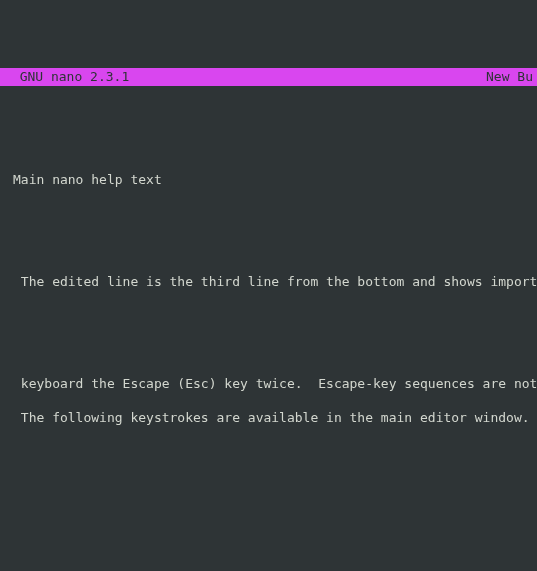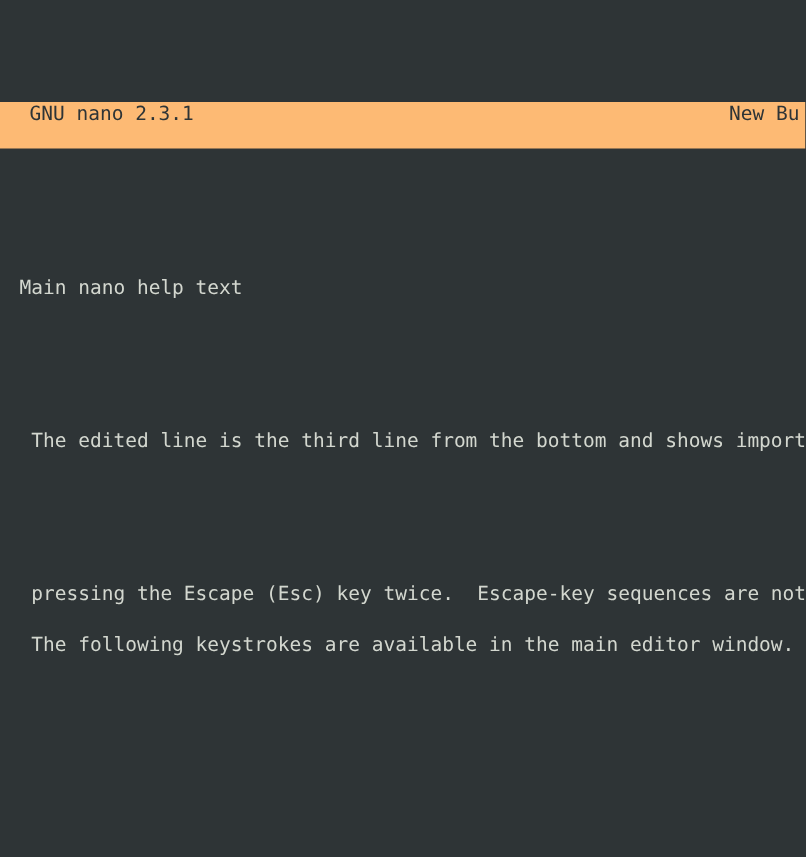--- a/index.html
+++ b/index.html
@@ -8,26 +8,26 @@
       color: #d3d7cf;
       font-family: "DejaVu Sans Mono", "Liberation Mono", monospace;
       font-size: 13px;
       line-height: 17px;
       width: 537px;
       height: 571px;
       overflow: hidden;
       white-space: pre;
     }
     .titlebar {
-      background: #fdba74;
+      background: #d946ef;
       color: #2e3436;
       display: flex;
       justify-content: space-between;
       padding: 0 4px;
-      height: 31px;
+      height: 18px;
     }
     .content {
       padding: 0;
     }
     .para { margin-top: 17px; padding-left: 13px; }
     .line { height: 17px; }
   </style>
 </head>
 <body>
 
@@ -41,21 +41,21 @@
 <div class="content">
 <div class="para">
 <div class="line">Main nano help text</div>
 </div>
 
 <div class="para">
 <div class="line"> The edited line is the third line from the bottom and shows import</div>
 </div>
 
 <div class="para">
-<div class="line"> pressing the Escape (Esc) key twice.  Escape-key sequences are not</div>
+<div class="line"> keyboard the Escape (Esc) key twice.  Escape-key sequences are not</div>
 <div class="line"> The following keystrokes are available in the main editor window.</div>
 </div>
 
 
 </div>
 
 
 
 
 </body></html>

